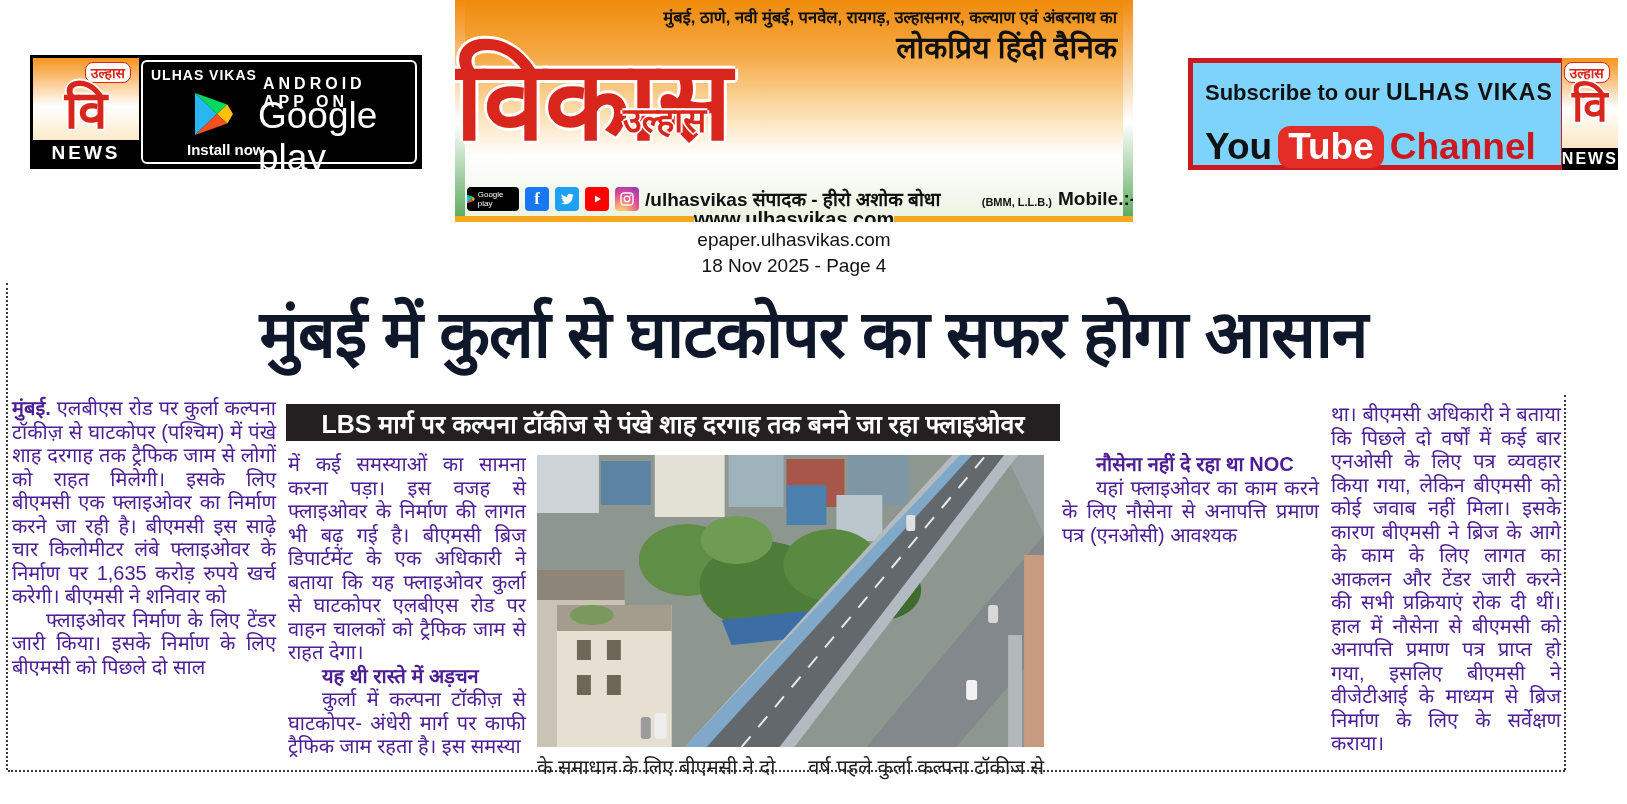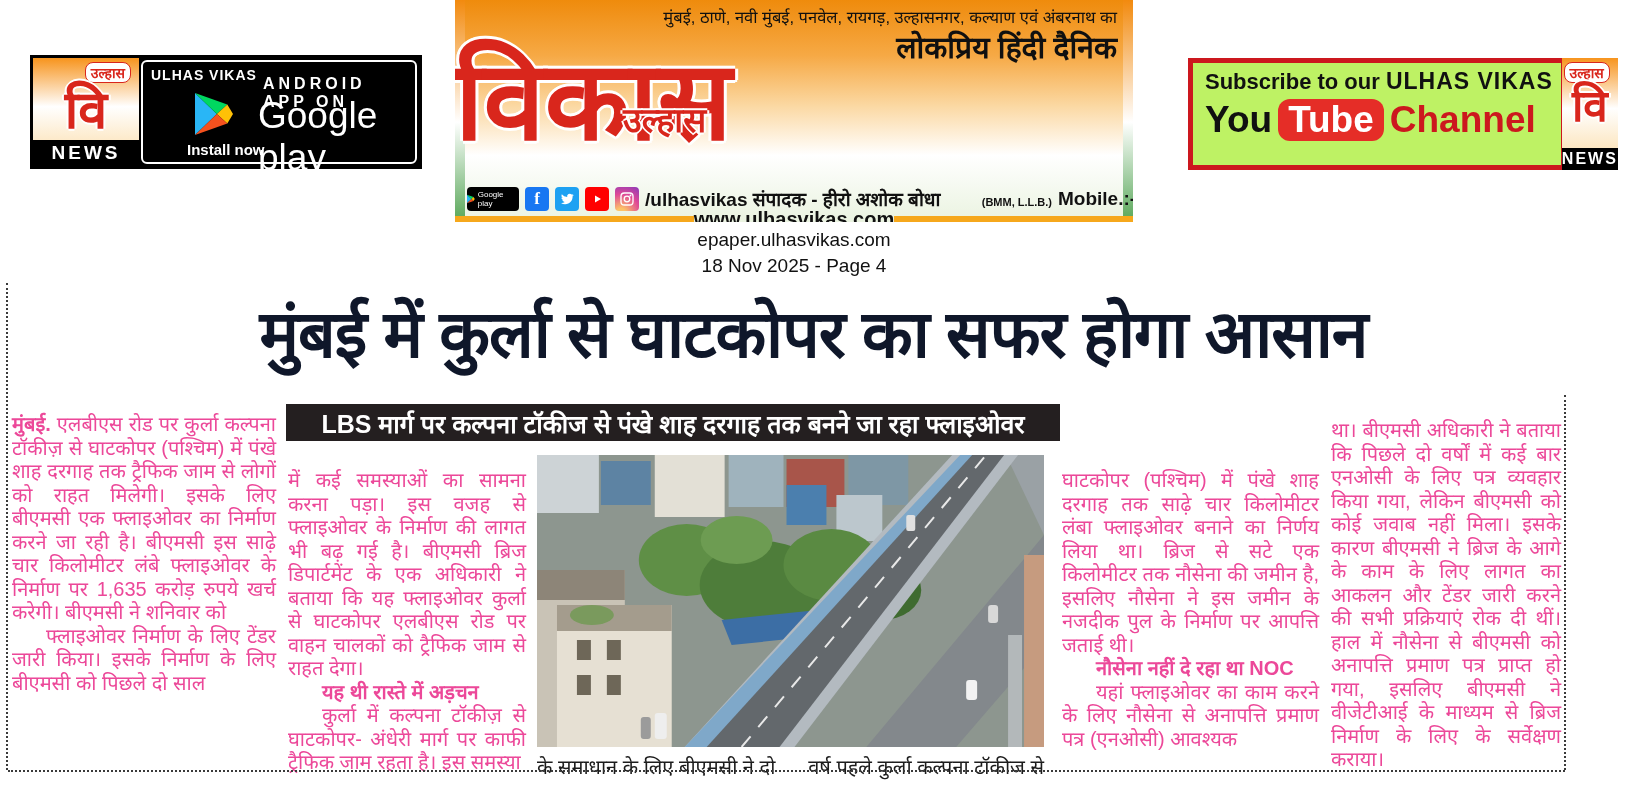--- a/index.html
+++ b/index.html
@@ -23,21 +23,21 @@
   .ab-gplay { position:absolute; top:33px; left:115px; font-size:37px; font-weight:500; }
   .ab-triangle { position:absolute; left:52px; top:30px; }
   .ab-install { position:absolute; left:44px; bottom:4px; font-size:15px; font-weight:900; }
 
   
   .masthead { position:absolute; left:455px; top:0; width:678px; height:222px; overflow:hidden;
     background:linear-gradient(180deg,#ef8b0c 0%,#f6a945 25%,#fbd9a4 48%,#ffffff 70%,#eaf3e0 100%); }
   .mh-strip { position:absolute; top:0; width:10px; height:100%;
     background:linear-gradient(180deg,#f28a0e 0%,#ffffff 55%,#57a657 100%); }
   .mh-strip.left { left:0; } .mh-strip.right { right:0; }
-  .mh-coverage { position:absolute; top:5px; right:16px; font-size:16.5px; font-weight:normal; color:#101010;text-align:center; }
+  .mh-coverage { position:absolute; top:5px; right:16px; font-size:16.5px; font-weight:bold; color:#101010;text-align:center; }
   .mh-tagline { position:absolute; top:26px; right:16px; font-size:30px; font-weight:900; color:#101010; }
   .mh-title-small { position:absolute; left:168px; top:96px; font-size:34px; font-weight:900; color:#d9261c;
     text-shadow:-2px 0 #fff,2px 0 #fff,0 -2px #fff,0 2px #fff; z-index:2; }
   .mh-title-main { position:absolute; left:0; right:0; top:40px; font-size:110px;
     font-weight:900; color:#d9261c; line-height:1.1;
     text-shadow:-3px 0 #fff,3px 0 #fff,0 -3px #fff,0 3px #fff,-2px -2px #fff,2px 2px #fff; }
   .social-row { position:absolute; left:12px; right:12px; top:186px; height:26px;
     display:flex; align-items:center; gap:6px; z-index:3; }
   .mini-badge { width:52px; height:24px; background:#000; border-radius:4px; color:#fff;
     display:flex; align-items:center; justify-content:center; gap:3px; font-size:8px; flex:0 0 auto; }
@@ -49,42 +49,42 @@
   .s-icon.ig { background:radial-gradient(circle at 25% 110%,#fdc468 15%,#df4996 60%,#8a3ab9 100%); }
   .handle-line { font-size:19px; font-weight:bold; color:#111; white-space:nowrap; }
   .handle-line .qual { font-size:11px; font-weight:bold;padding-left:36px; }
   .mh-mobile { margin-left:auto; font-size:19px; font-weight:900; color:#111; white-space:nowrap; }
   .site-rule { position:absolute; left:0; right:0; top:208px; display:flex; align-items:center; gap:0; z-index:2; }
   .site-rule .bar { flex:1; height:7px; background:#f6a81c; }
   .site-label { font-size:20px; font-weight:900; color:#111; }
 
   
   .subscribe-wrap { position:absolute; left:1188px; top:58px; width:404px; height:112px; display:flex; }
-  .subscribe-box { flex:1; border:5px solid #cc181e; background:#bef264; padding:5px 8px 4px 12px; }
+  .subscribe-box { flex:1; border:5px solid #cc181e; background:#7dd3fc; padding:16px 8px 4px 12px; }
   .sub-line1 { font-size:22px; font-weight:800; color:#111; white-space:nowrap; }
   .sub-line1 .brand { font-size:23px; font-weight:900; letter-spacing:1px; }
-  .sub-line2 { display:flex; align-items:center; gap:6px; margin-top:4px;text-align:center; }
+  .sub-line2 { display:flex; align-items:center; gap:6px; margin-top:20px;text-align:center; }
   .yt-you { font-size:37px; font-weight:900; color:#111; }
   .yt-tube { font-size:37px; font-weight:900; color:#fff; background:#e52d27; border-radius:12px; padding:0 10px; }
   .yt-channel { font-size:37px; font-weight:900; color:#cc181e; }
   .uv-logo.small { width:88px; height:112px; margin-left:-4px; z-index:2; }
   .uv-logo.small .uv-logo-letter { font-size:44px; }
   .uv-logo.small .uv-logo-news { font-size:16px; letter-spacing:2px; }
 
   
   .meta { position:absolute; left:455px; top:227px; width:678px; text-align:center;
     font-size:19px; color:#111; line-height:1.35; }
   .headline { position:absolute; left:8px; top:283px; width:1611px; text-align:center;
     font-size:66px; line-height:102px; font-weight:900; color:#0f172a; letter-spacing:-1px; }
   .subhead-bar { position:absolute; left:286px; top:404px; width:774px; height:37px;
     background:#241f20; color:#fff; display:flex; align-items:center; justify-content:center;
     font-size:25px; font-weight:800; }
 
   
-  .body-col { position:absolute; color:#ec4899;margin-top:16px; }
+  .body-col { position:absolute; color:#4c1d95; }
   .body-col p { font-size:20px; line-height:23.5px; text-align:justify; }
   .body-col .lead { font-weight:900; }
   .body-col .indent { text-indent:34px; }
   .col-subhead { font-size:20px; line-height:23.5px; font-weight:800; text-indent:34px; }
   .col1 { left:12px;  top:397px; width:264px; }
   .col2 { left:288px; top:453px; width:238px; }
   .col3 { left:1062px; top:453px; width:257px; }
   .col4 { left:1331px; top:403px; width:230px; }
 
   .photo { position:absolute; left:537px; top:455px; width:507px; height:292px; overflow:hidden; }
@@ -263,21 +263,20 @@
       <rect x="370" y="60" width="9" height="16" rx="2" fill="#e0e0e0"></rect>
     </svg>
   </div>
 
   <div class="caption-row">
     <span>के समाधान के लिए बीएमसी ने दो</span>
     <span>वर्ष पहले कुर्ला कल्पना टॉकीज से</span>
   </div>
 
   <div class="body-col col3">
-    <p>घाटकोपर (पश्चिम) में पंखे शाह दरगाह तक साढ़े चार किलोमीटर लंबा फ्लाइओवर बनाने का निर्णय लिया था। ब्रिज से सटे एक किलोमीटर तक नौसेना की जमीन है, इसलिए नौसेना ने इस जमीन के नजदीक पुल के निर्माण पर आपत्ति जताई थी।</p>
     <p class="col-subhead">नौसेना नहीं दे रहा था NOC</p>
     <p class="indent">यहां फ्लाइओवर का काम करने के लिए नौसेना से अनापत्ति प्रमाण पत्र (एनओसी) आवश्यक</p>
   </div>
 
   <div class="body-col col4">
     <p>था। बीएमसी अधिकारी ने बताया कि पिछले दो वर्षों में कई बार एनओसी के लिए पत्र व्यवहार किया गया, लेकिन बीएमसी को कोई जवाब नहीं मिला। इसके कारण बीएमसी ने ब्रिज के आगे के काम के लिए लागत का आकलन और टेंडर जारी करने की सभी प्रक्रियाएं रोक दी थीं। हाल में नौसेना से बीएमसी को अनापत्ति प्रमाण पत्र प्राप्त हो गया, इसलिए बीएमसी ने वीजेटीआई के माध्यम से ब्रिज निर्माण के लिए के सर्वेक्षण कराया।</p>
   </div>
 
   <div class="dotted-bottom"></div>
   <div class="dotted-left"></div>

